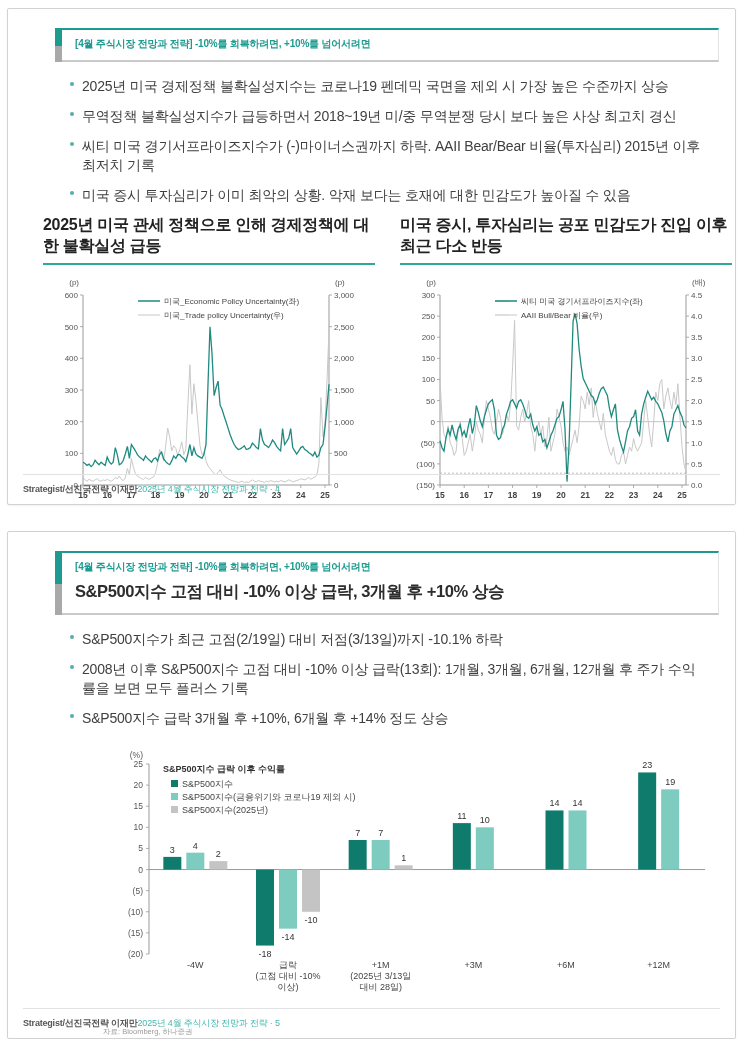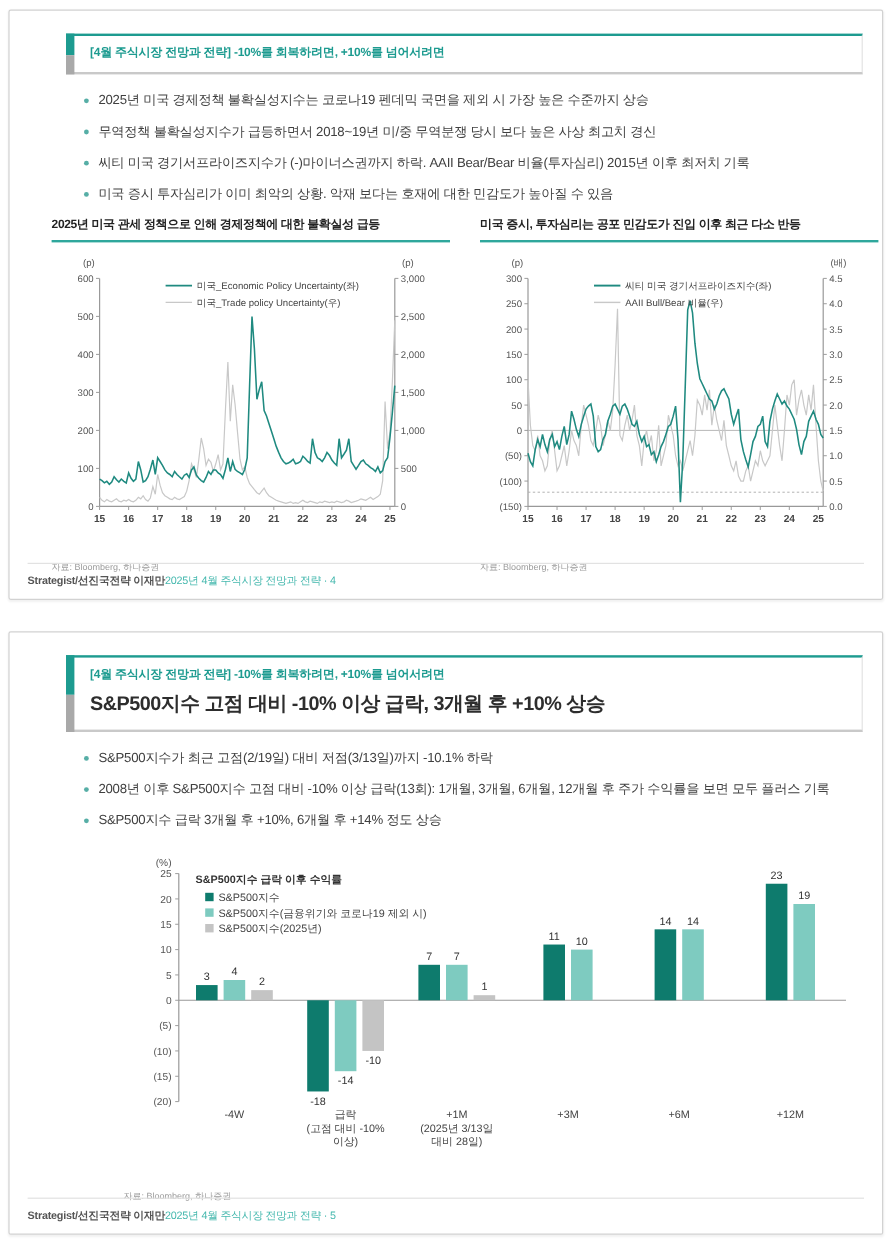--- a/index.html
+++ b/index.html
@@ -2,21 +2,21 @@
 <html><head>
 <meta charset="utf-8">
 <style>
   * { box-sizing: border-box; margin: 0; padding: 0; }
   html,body { background:#ffffff; }
   body {
     width:743px; height:1039px;
     font-family:"Liberation Sans","DejaVu Sans",sans-serif;
     color:#333; position:relative;
   }
-  .page { width:743px; height:1039px; padding:8px 7px 10px 7px;
+  .page { width:743px; height:1039px; padding:8px 7px 0 7px;
     display:flex; flex-direction:column; gap:26px; }
   .slide {
     position:relative; background:#fff;
     border:1px solid #d2d2d2; border-radius:2px;
     box-shadow:0 1px 2px rgba(0,0,0,0.06);
     overflow:hidden;
   }
   .slide-1 { height:500px; }
   .slide-2 { height:511px; }
 
@@ -31,33 +31,33 @@
   .accent-bar { position:absolute; left:0; top:-2px; bottom:-2px; width:7px; }
   .accent-bar .bar-top { height:52%; background:#1d9b90; }
   .accent-bar .bar-bottom { height:48%; background:#a9a9a9; }
   .eyebrow { color:#1d9b90; font-size:10px; font-weight:700; letter-spacing:-0.2px; margin-left:6px; }
   .slide-title { font-size:16.5px; font-weight:800; color:#2d2d2d; letter-spacing:-0.4px; margin:7px 0 1px 6px; }
 
   
   .bullets { list-style:none; margin:15px 28px 0 62px; }
   .bullets li {
     position:relative; padding-left:12px; margin-bottom:11px;
-    font-size:11px; color:#404040; letter-spacing:-0.2px; line-height:1.35;
+    font-size:14px; color:#404040; letter-spacing:-0.2px; line-height:1.35;
   }
   .bullets li::before {
     content:""; position:absolute; left:0; top:5px;
     width:4px; height:4px; border-radius:50%; background:#56aea6;
   }
 
   
   .charts-row { display:flex; gap:25px; margin:10px 0 0 35px; }
   .chart-block { width:332px; }
   .chart-block.wide { width:610px; margin-left:95px; }
   .chart-caption {
-    font-size:10px; font-weight:800; color:#222; letter-spacing:-0.3px;
+    font-size:16px; font-weight:800; color:#222; letter-spacing:-0.3px;
     padding-bottom:6px; border-bottom:2px solid #2fa79c; margin-bottom:4px;
   }
   .chart-source { font-size:7.5px; color:#9a9a9a; margin-top:19px; }
   svg text { font-family:"Liberation Sans","DejaVu Sans",sans-serif; }
 
   
   .slide-footer {
     position:absolute; left:15px; right:15px; bottom:0; height:30px;
     border-top:1px solid #e2e2e2;
     display:flex; justify-content:flex-start; align-items:center;

